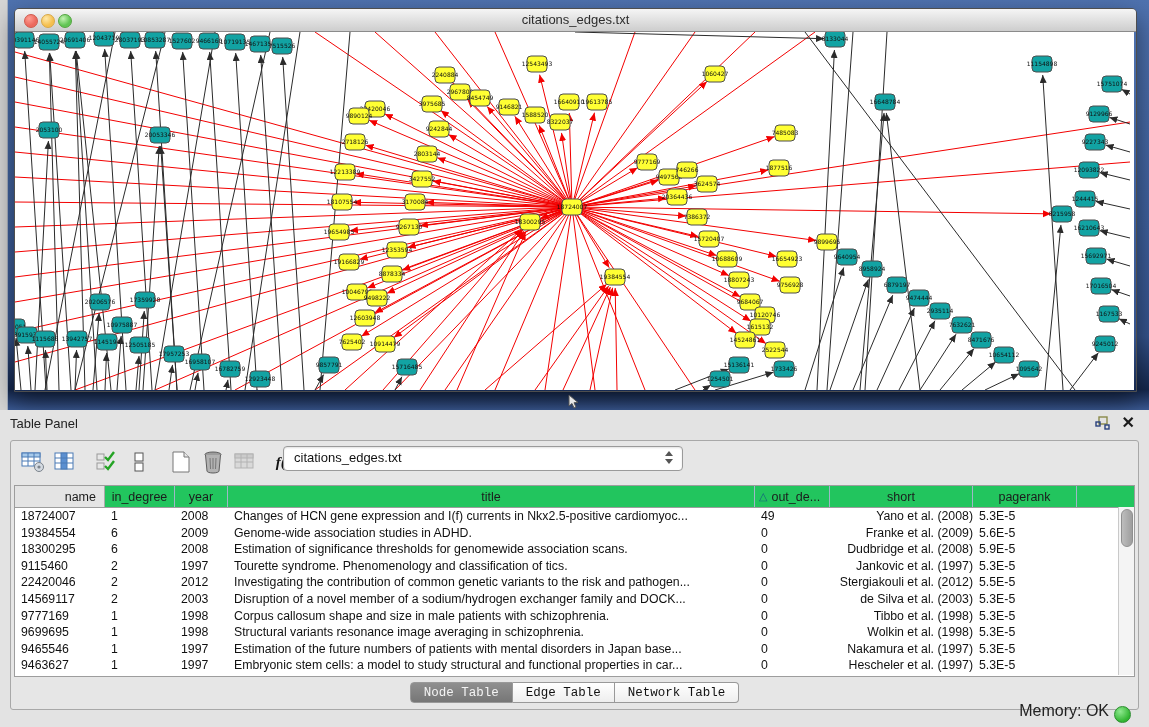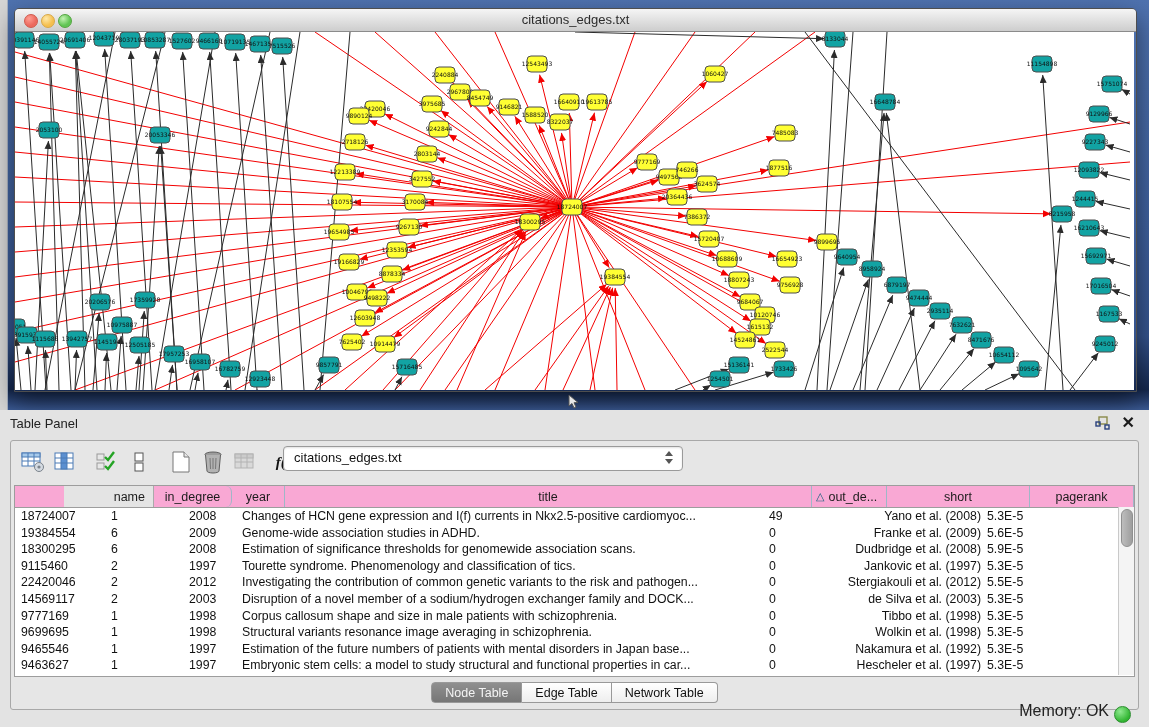--- a/index.html
+++ b/index.html
@@ -41,38 +41,38 @@
   #combo{position:absolute;left:272px;top:5px;width:398px;height:23px;background:#fff;
     border:1px solid #9a9a9a;border-radius:4px;box-shadow:inset 0 1px 2px rgba(0,0,0,.12);}
   #combo-text{position:absolute;left:10px;top:3px;font-size:13px;color:#111;}
   #combo-arrows{position:absolute;right:8px;top:4px;width:9px;height:15px;}
   #combo-arrows div{width:0;height:0;border-left:4.5px solid transparent;border-right:4.5px solid transparent;}
   #combo-arrows .up{border-bottom:5px solid #555;margin-bottom:3px;}
   #combo-arrows .dn{border-top:5px solid #555;}
 
   
   #grid{position:absolute;left:3px;top:44px;width:1119px;height:190px;background:#fff;border:1px solid #9d9d9d;}
-  #ghead{display:flex;height:21px;background:#f9a8d4;border-bottom:1px solid #9d9d9d;font-size:12.5px;color:#1c1c1c;justify-content:flex-end;}
+  #ghead{display:flex;height:21px;background:#22c55e;border-bottom:1px solid #9d9d9d;font-size:12.5px;color:#1c1c1c;}
   .hc{border-right:1px solid #9fb7c7;display:flex;align-items:center;justify-content:center;box-sizing:border-box;}
   .hc.c0{background:#e4e4e4;justify-content:flex-end;padding-right:8px;border-right:1px solid #aaa;}
   .sorticon{color:#15607e;font-size:11px;margin-right:4px;}
   .hc.c4{justify-content:flex-start;padding-left:4px;}
   #tbody{font-size:12.3px;color:#111;}
   .trow{display:flex;height:16.6px;line-height:16.6px;white-space:nowrap;}
   .cell{overflow:hidden;box-sizing:border-box;padding-left:6px;}
-  .c0{width:90px;} .c1{width:78px;border-radius:6px;} .c2{width:53px;} .c3{width:527px;} .c4{width:75px;}
+  .c0{width:90px;} .c1{width:70px;} .c2{width:53px;} .c3{width:527px;} .c4{width:75px;}
   .c5{width:143px;} .c6{width:104px;}
   .cell.c5{text-align:right;padding-left:0;}
   #vscroll{position:absolute;right:0px;top:21px;width:15px;height:168px;background:#f4f4f4;border-left:1px solid #c9c9c9;}
   #vthumb{position:absolute;left:2px;top:2px;width:10px;height:36px;border-radius:6px;
     background:linear-gradient(90deg,#bdbdbd,#9e9e9e);border:1px solid #8f8f8f;}
 
   
   #tabs{position:absolute;left:0;right:0;bottom:6px;display:flex;justify-content:center;}
-  .seg{height:21px;padding:0 13px;font-size:12.5px;font-family:Liberation Sans, sans-serif;
+  .seg{height:21px;padding:0 13px;font-size:12.5px;font-family:Liberation Mono, monospace;
     background:linear-gradient(#ffffff,#eeeeee);border:1px solid #999;border-left:none;color:#111;text-align:center;}
   .seg:first-child{border-left:1px solid #999;border-radius:4px 0 0 4px;}
   .seg:last-child{border-radius:0 4px 4px 0;}
   .seg.sel{background:linear-gradient(#8f8f8f,#767676);color:#f4f4f4;}
 
   
   #memory{position:absolute;right:40px;bottom:7px;font-size:16px;color:#222;}
   #memdot{position:absolute;right:18px;bottom:4px;width:15px;height:15px;border-radius:50%;
     background:radial-gradient(circle at 35% 30%,#8fe98f,#31b531 70%);border:1px solid #2a8d2e;}
 </style>
@@ -875,21 +875,21 @@
             <div class="cell c4">0</div>
             <div class="cell c5">Wolkin et al. (1998)</div>
             <div class="cell c6">5.3E-5</div>
           </div>
           <div class="trow">
             <div class="cell c0">9465546</div>
             <div class="cell c1">1</div>
             <div class="cell c2">1997</div>
             <div class="cell c3">Estimation of the future numbers of patients with mental disorders in Japan base...</div>
             <div class="cell c4">0</div>
-            <div class="cell c5">Nakamura et al. (1992)</div>
+            <div class="cell c5">Nakamura et al. (1997)</div>
             <div class="cell c6">5.3E-5</div>
           </div>
           <div class="trow">
             <div class="cell c0">9463627</div>
             <div class="cell c1">1</div>
             <div class="cell c2">1997</div>
             <div class="cell c3">Embryonic stem cells: a model to study structural and functional properties in car...</div>
             <div class="cell c4">0</div>
             <div class="cell c5">Hescheler et al. (1997)</div>
             <div class="cell c6">5.3E-5</div>

